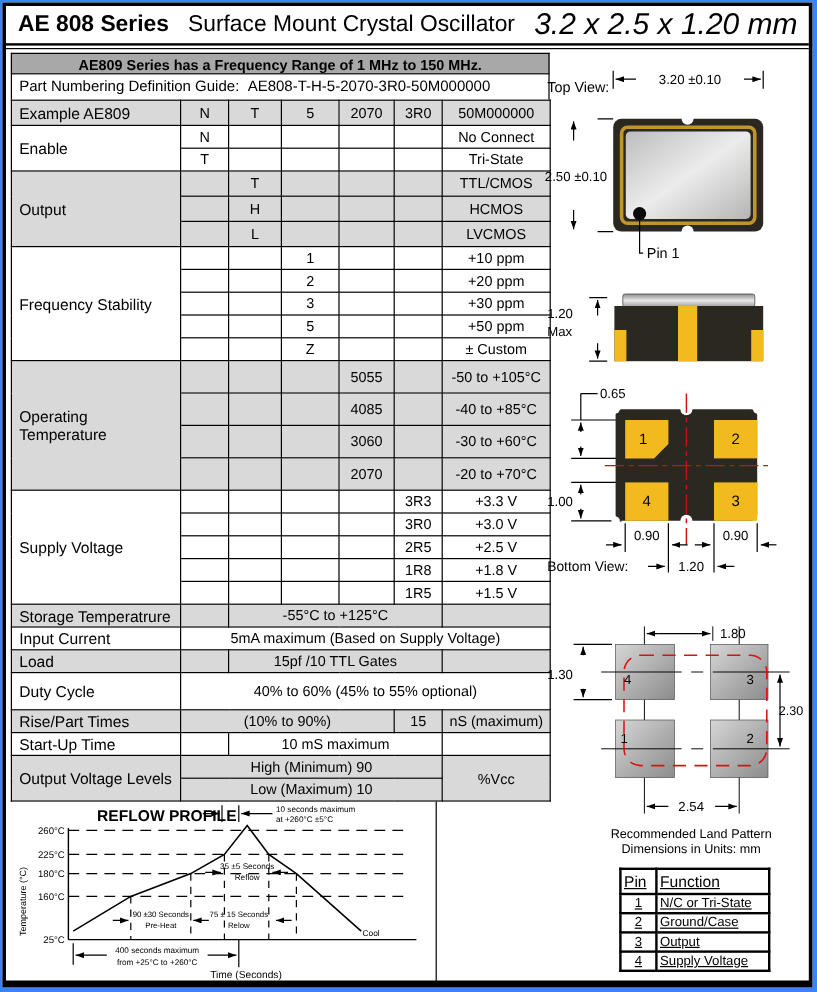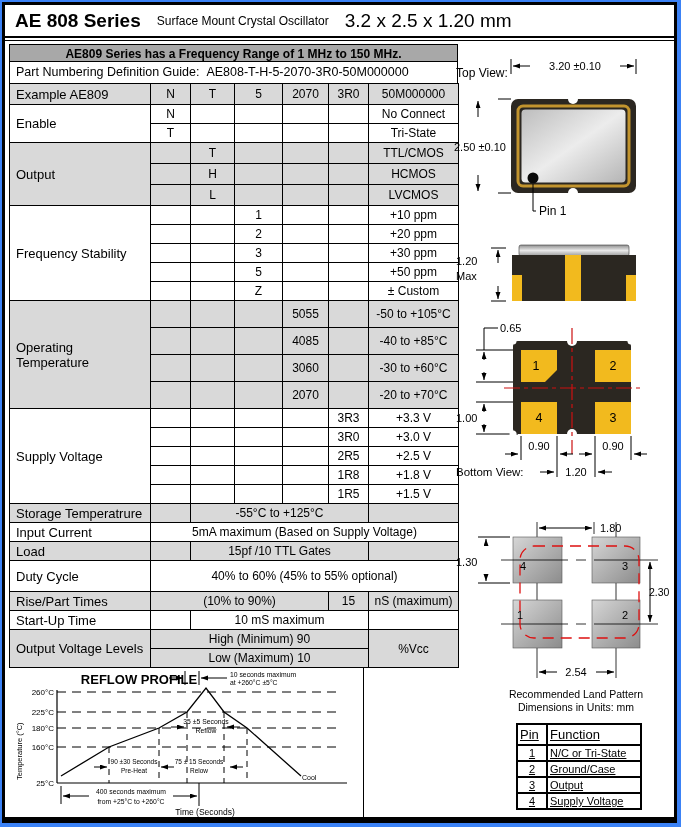--- a/index.html
+++ b/index.html
@@ -1,22 +1,22 @@
 <!DOCTYPE html>
 <html><head>
 <meta charset="utf-8">
 <style>
   html,body{margin:0;padding:0;background:#fff;font-family:"Liberation Sans",sans-serif;}
   .canvas{position:relative;width:681px;height:827px;background:#3b82f6;overflow:hidden;}
   .page{position:absolute;left:2px;top:2px;width:675px;height:821px;box-sizing:border-box;
         border:3px solid #000;border-bottom:6px solid #000;background:#fff;}
   .hdr{height:31px;display:flex;align-items:center;padding-left:10px;gap:16px;white-space:nowrap;}
   .hdr .series{font-size:19px;font-weight:bold;}
-  .hdr .title{font-size:12px;}
-  .hdr .size{font-size:19px;}
+  .hdr .title{font-size:19px;}
+  .hdr .size{font-size:25px;font-style:italic;}
   .rule{height:2px;border-top:2px solid #000;border-bottom:1px solid #000;}
   .leftpanel{margin-left:4px;margin-top:3px;width:449px;}
   .banner{border:1px solid #000;border-bottom:none;background:#a8a8a8;text-align:center;}
   .banner .l1{font-weight:bold;font-size:12px;padding-top:2px;}
   .banner .l2{font-weight:bold;font-size:8.5px;padding-bottom:3px;}
   .partnum{border:1px solid #000;border-bottom:none;font-size:12.5px;height:21px;line-height:21px;
            padding-left:6px;white-space:nowrap;}
   table.spec{border-collapse:collapse;table-layout:fixed;width:449px;}
   table.spec td{border:1px solid #000;font-size:12px;text-align:center;padding:0 2px;overflow:hidden;}
   table.spec td.lbl{text-align:left;font-size:13px;padding-left:6px;}

